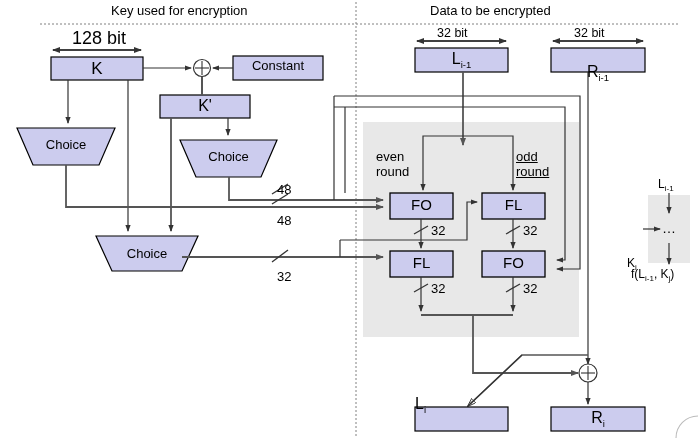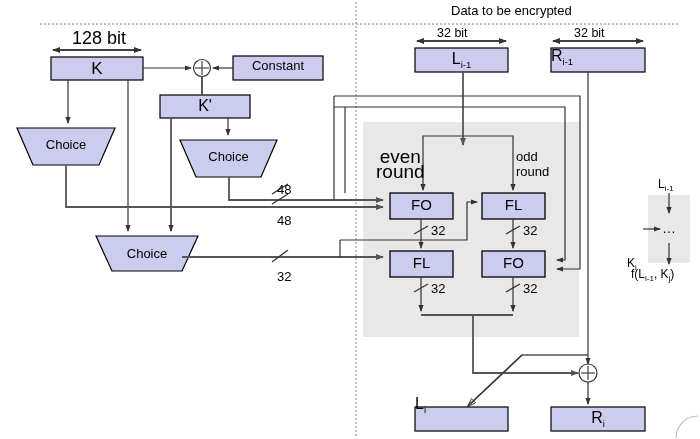--- a/index.html
+++ b/index.html
@@ -169,21 +169,22 @@
 
     <rect x="551" y="407" width="94" height="24" fill="#ccccee" stroke="#000" stroke-width="1.2"></rect>
 
     <line x1="669" y1="193" x2="669" y2="213" stroke="#333" stroke-width="1.2" marker-end="url(#ahs)"></line>
     <line x1="643" y1="229" x2="660" y2="229" stroke="#333" stroke-width="1.2" marker-end="url(#ahs)"></line>
     <line x1="669" y1="243" x2="669" y2="264" stroke="#333" stroke-width="1.2" marker-end="url(#ahs)"></line>
 
     <path d="M676,438 A22,22 0 0,1 698,416" fill="none" stroke="#bbbbbb" stroke-width="1.1"></path>
   </svg>
 
-  <div class="lbl" style="left:451px;top:4px;font-size:13px;">Data to be encrypted</div>
+  <div class="lbl" style="left:111px;top:4px;font-size:13px;">Key used for encryption</div>
+  <div class="lbl" style="left:430px;top:4px;font-size:13px;">Data to be encrypted</div>
 
   <div class="lbl" style="left:72px;top:29px;font-size:18px;">128 bit</div>
 
   <div class="lbl" style="left:51px;top:60px;width:92px;text-align:center;font-size:17px;">K</div>
   <div class="lbl" style="left:233px;top:59px;width:90px;text-align:center;font-size:13px;">Constant</div>
   <div class="lbl" style="left:160px;top:98px;width:90px;text-align:center;font-size:16px;">K'</div>
 
   <div class="lbl" style="left:17px;top:138px;width:98px;text-align:center;font-size:13px;">Choice</div>
   <div class="lbl" style="left:180px;top:150px;width:97px;text-align:center;font-size:13px;">Choice</div>
   <div class="lbl" style="left:96px;top:247px;width:102px;text-align:center;font-size:13px;">Choice</div>
@@ -191,29 +192,29 @@
   <div class="lbl" style="left:277px;top:183px;font-size:13px;">48</div>
   <div class="lbl" style="left:277px;top:214px;font-size:13px;">48</div>
   <div class="lbl" style="left:277px;top:270px;font-size:13px;">32</div>
 
   <div class="lbl" style="left:437px;top:27px;font-size:12.5px;">32 bit</div>
   <div class="lbl" style="left:574px;top:27px;font-size:12.5px;">32 bit</div>
 
   <div class="lbl" style="left:415px;top:51px;width:93px;text-align:center;font-size:16px;">
     <span>L</span><sub style="font-size:9.5px;">i-1</sub>
   </div>
-  <div class="lbl" style="left:551px;top:48px;width:94px;font-size:16px;">
+  <div class="lbl" style="left:551px;top:64px;width:94px;text-align:center;font-size:16px;">
     <span>R</span><sub style="font-size:9.5px;">i-1</sub>
   </div>
 
-  <div class="lbl" style="left:376px;top:149px;font-size:19px;line-height:15px;text-align:center;">
+  <div class="lbl" style="left:376px;top:149px;font-size:13px;line-height:15px;">
     <div>even</div>
     <div>round</div>
   </div>
-  <div class="lbl" style="left:516px;top:149px;font-size:13px;line-height:15px;">
+  <div class="lbl" style="left:516px;top:149px;font-size:13px;line-height:15px;text-decoration:underline;">
     <div>odd</div>
     <div>round</div>
   </div>
 
   <div class="lbl" style="left:390px;top:197px;width:63px;text-align:center;font-size:15px;">FO</div>
   <div class="lbl" style="left:482px;top:197px;width:63px;text-align:center;font-size:15px;">FL</div>
   <div class="lbl" style="left:390px;top:255px;width:63px;text-align:center;font-size:15px;">FL</div>
   <div class="lbl" style="left:482px;top:255px;width:63px;text-align:center;font-size:15px;">FO</div>
 
   <div class="lbl" style="left:431px;top:224px;font-size:13px;">32</div>

